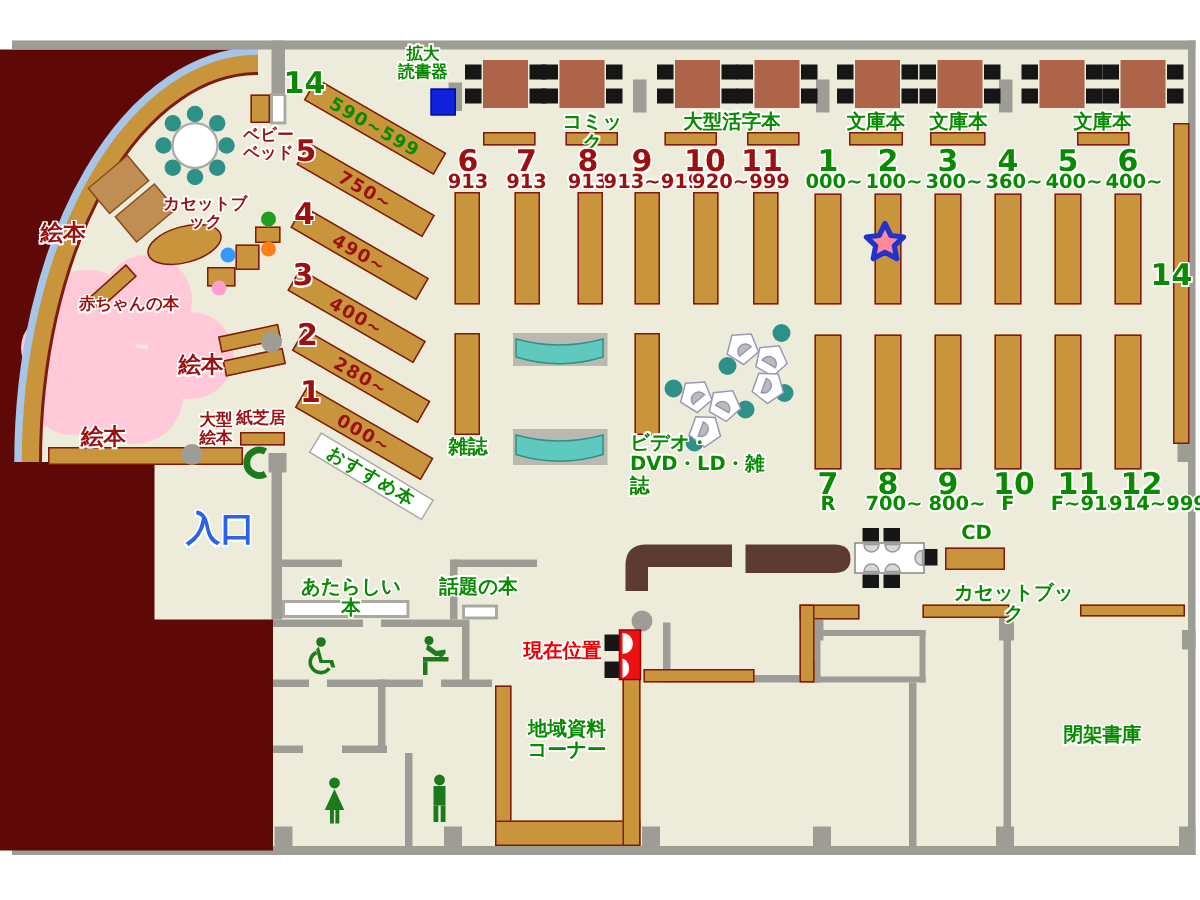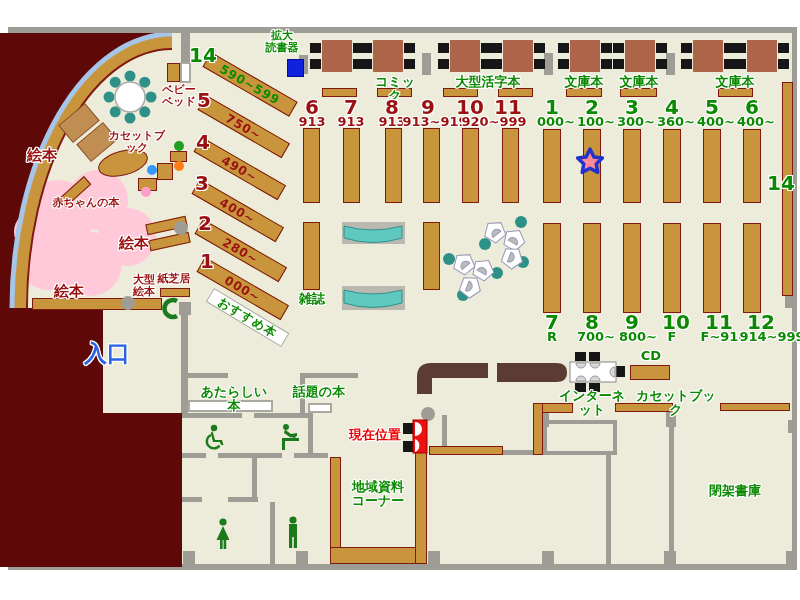--- a/index.html
+++ b/index.html
@@ -10,21 +10,21 @@
   #maroon-top{left:0;top:33px;width:160px;height:277px;background:#5E0808;z-index:1;}
   .layer{position:absolute;left:0;top:0;width:800px;height:600px;}
   .wall{position:absolute;background:#9D9D95;z-index:3;}
   .shelf{position:absolute;background:#C9953C;border:1px solid #7E1A10;box-sizing:border-box;z-index:3;}
   .wshelf{position:absolute;background:#fff;border:2px solid #A9A9A1;box-sizing:border-box;z-index:3;}
   .dshelf{position:absolute;background:#C9953C;border:1px solid #7E1A10;box-sizing:border-box;z-index:3;
           transform-origin:left top;display:flex;align-items:center;justify-content:center;}
   .dshelf span{font-weight:bold;font-size:12px;letter-spacing:1px;white-space:nowrap;}
   .lbl{position:absolute;font-weight:bold;white-space:pre-line;text-align:center;line-height:1.1;z-index:5;
        text-shadow:-1px 0 #fff,1px 0 #fff,0 -1px #fff,0 1px #fff,-1px -1px #fff,1px 1px #fff,-1px 1px #fff,1px -1px #fff;}
-  .g{color:#0A8A00;} .dr{color:#9B1010;} .rd{color:#EE0000;} .bl{color:#2B63E8;}
+  .g{color:#0A8A00;} .dr{color:#9B1010;} .rd{color:#EE0000;} .bl{color:#2B63E8;margin-left:40px;}
   .s11{font-size:11px;} .s13{font-size:13px;} .s15{font-size:15px;} .num{font-size:20px;} .s23{font-size:23px;}
   .left-al{text-align:left;}
 </style>
 </head>
 <body>
 
 <div id="map">
   <div class="abs" id="floor"></div>
   <div class="abs" id="maroon-top"></div>
 
@@ -361,21 +361,22 @@
   </svg>
 
   <div class="lbl g s11" style="left:258px;top:30px;width:48px">拡大
 読書器</div>
   <div class="lbl g s13" style="left:371px;top:75px;width:48px">コミック</div>
   <div class="lbl g s13" style="left:455px;top:75px;width:66px">大型活字本</div>
   <div class="lbl g s13" style="left:563px;top:75px;width:42px">文庫本</div>
   <div class="lbl g s13" style="left:618px;top:75px;width:42px">文庫本</div>
   <div class="lbl g s13" style="left:714px;top:75px;width:42px">文庫本</div>
   <div class="lbl g s13" style="left:297px;top:292px;width:30px">雑誌</div>
-  <div class="lbl g s13" style="left:554px;top:389px;width:76px">インターネット</div>
+  <div class="lbl g s13 left-al" style="left:420px;top:289px;width:100px">ビデオ・
+DVD・LD・雑誌</div>
   <div class="lbl g s13" style="left:638px;top:349px;width:26px">CD</div>
   <div class="lbl g s13" style="left:636px;top:389px;width:80px">カセットブック</div>
   <div class="lbl g s13" style="left:198px;top:385px;width:72px">あたらしい本</div>
   <div class="lbl g s13" style="left:292px;top:385px;width:54px">話題の本</div>
   <div class="lbl g s13" style="left:347px;top:480px;width:62px">地域資料
 コーナー</div>
   <div class="lbl g s13" style="left:706px;top:484px;width:58px">閉架書庫</div>
   <div class="lbl rd s13" style="left:346px;top:428px;width:58px">現在位置</div>
   <div class="lbl bl s23" style="left:82px;top:341px;width:50px">入口</div>
   <div class="lbl dr s15" style="left:24px;top:147px;width:36px">絵本</div>

